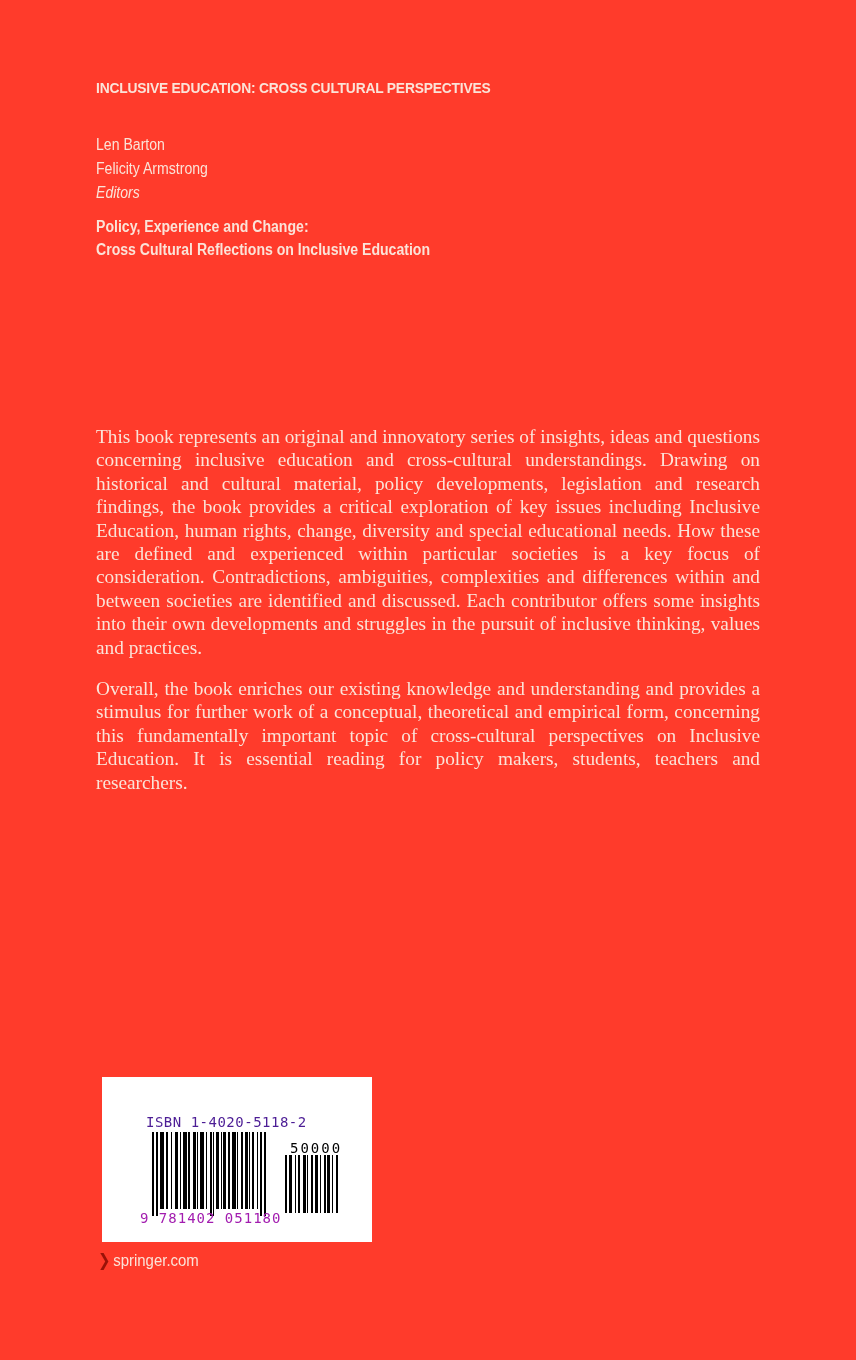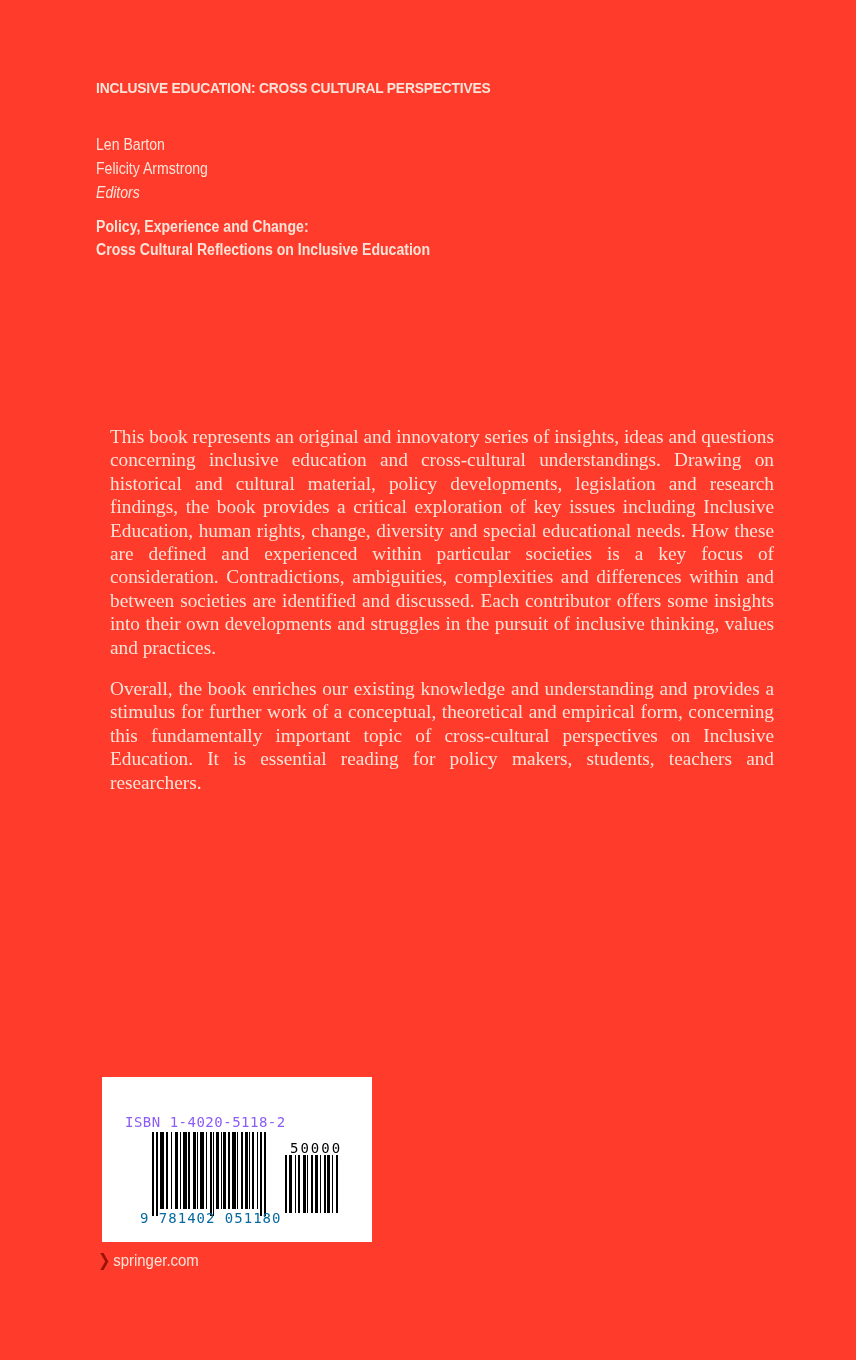--- a/index.html
+++ b/index.html
@@ -30,51 +30,50 @@
       position: absolute; left: 96px; top: 215px;
       font-size: 16px; font-weight: bold; line-height: 23px;
       transform: scaleX(0.88); transform-origin: left top;
       white-space: nowrap;
     }
     .blurb {
       position: absolute; left: 96px; top: 425px; width: 664px;
       font-size: 19.3px; line-height: 23.4px;
       text-align: justify;
       hyphens: manual;
-      margin-left: 14px;
     }
     .blurb p { margin: 0 0 18px 0; }
 
     .barcode-box {
       position: absolute; left: 102px; top: 1077px;
       width: 270px; height: 165px;
       background: #FFFFFF;
     }
     .isbn-label {
-      position: absolute; left: 23px; top: 37px;
-      font-size: 14px; color: #8b5cf6; letter-spacing: 0.5px;
+      position: absolute; left: 44px; top: 37px;
+      font-size: 14px; color: #4c1d95; letter-spacing: 0.5px;
       white-space: nowrap;
     }
     .addon-label {
       position: absolute; left: 188px; top: 63px;
       font-size: 14px; color: #000; letter-spacing: 2px;
     }
     .main-bars {
       position: absolute; left: 50px; top: 55px; width: 136px; height: 84px;
       display: flex; align-items: flex-start;
     }
     .addon-bars {
       position: absolute; left: 183px; top: 62px; width: 74px; height: 68px;
       display: flex; align-items: flex-start; margin-top: 0;
     }
     .bar { background: #000; height: 100%; }
     .gap { height: 100%; }
     .digits {
       position: absolute; left: 38px; top: 133px;
-      font-size: 14px; color: #0369a1; letter-spacing: 1px;
+      font-size: 14px; color: #a21caf; letter-spacing: 1px;
       white-space: nowrap;
     }
     .springer {
       position: absolute; left: 98px; top: 1250px;
       font-size: 17px; color: #FBE3D8;
       transform: scaleX(0.88); transform-origin: left top;
       white-space: nowrap;
       text-decoration: none;
     }
     .springer .chev { color: #9A1208; font-weight: bold; margin-right: 3px; }

